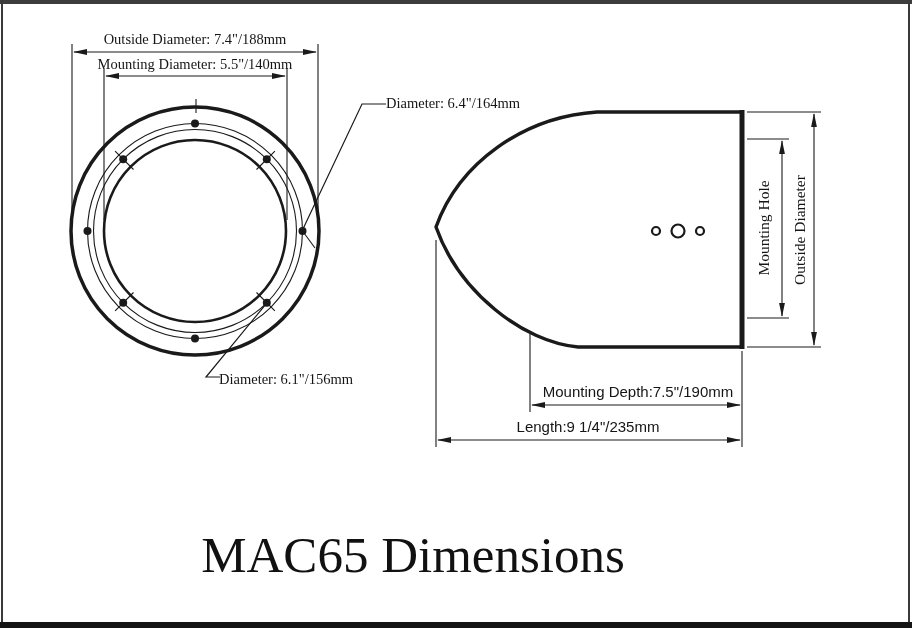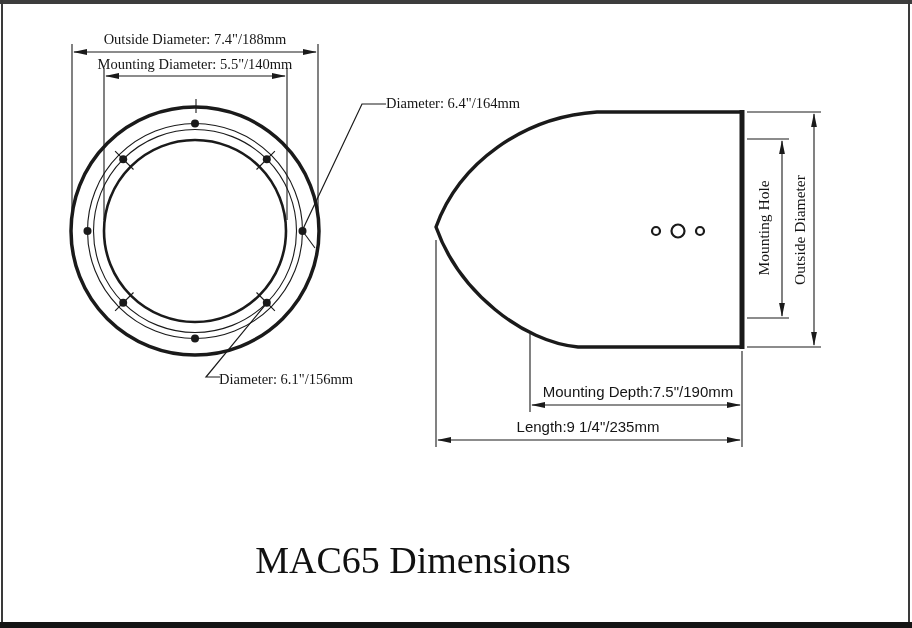--- a/index.html
+++ b/index.html
@@ -28,24 +28,24 @@
   .sans  { font-family: "Liberation Sans", sans-serif; font-size: 15px; }
   .centered { transform: translateX(-50%); }
   .vrot {
     transform: translate(-50%,-50%) rotate(-90deg);
     transform-origin: center;
     font-family: "Liberation Serif", serif;
     font-size: 15.5px;
   }
   .title {
     position: absolute;
-    left: 413px; top: 538px;
+    left: 413px; top: 526px;
     transform: translateX(-50%);
     font-family: "Liberation Serif", serif;
-    font-size: 38px;
+    font-size: 51px;
     color: #111;
     white-space: nowrap;
     text-align: center;
   }
 </style>
 </head>
 <body>
 
 <div class="page">
 

